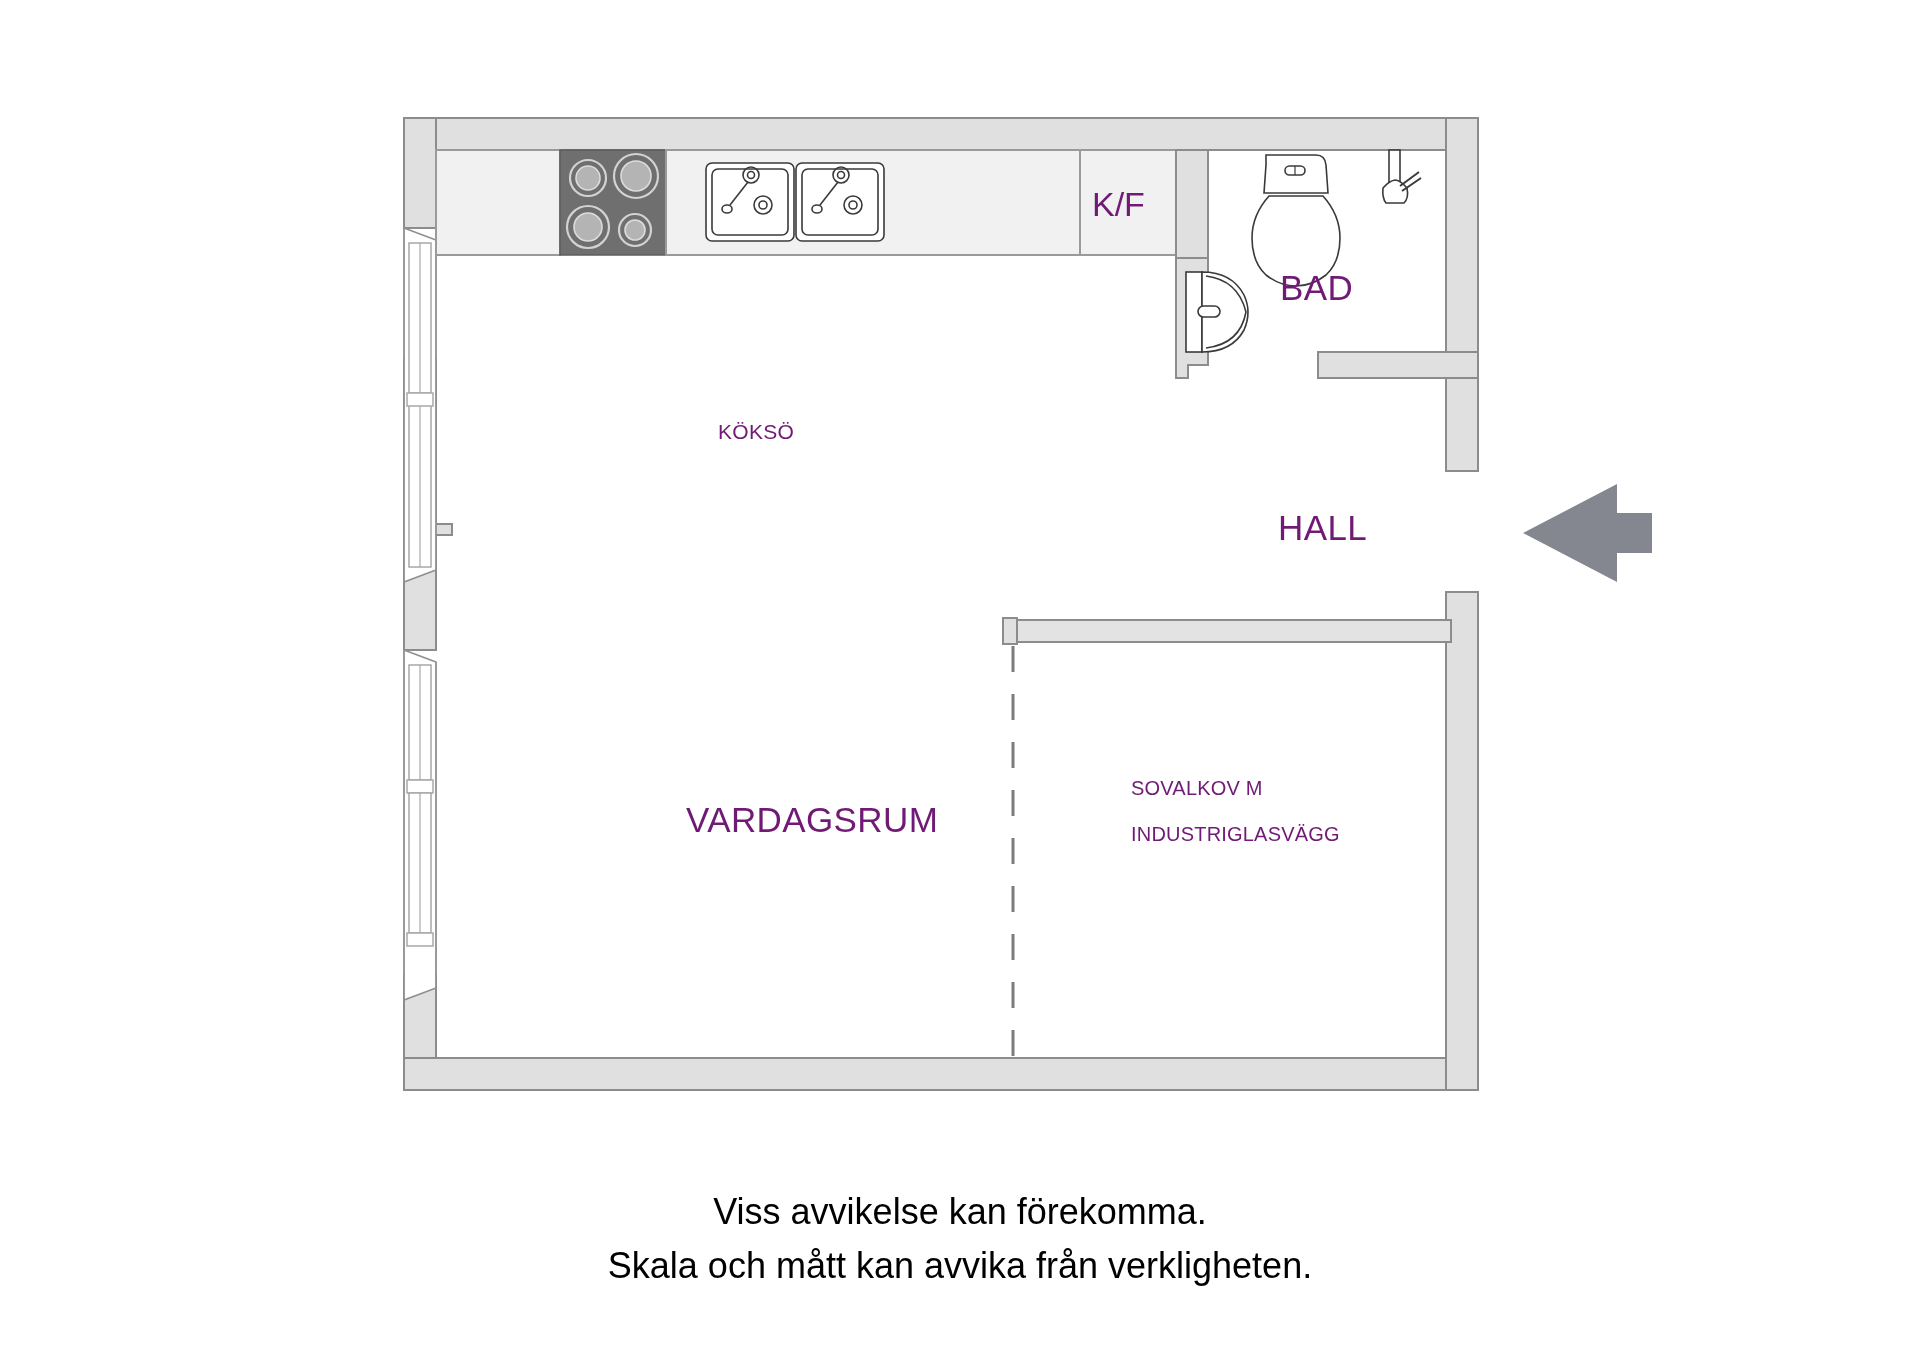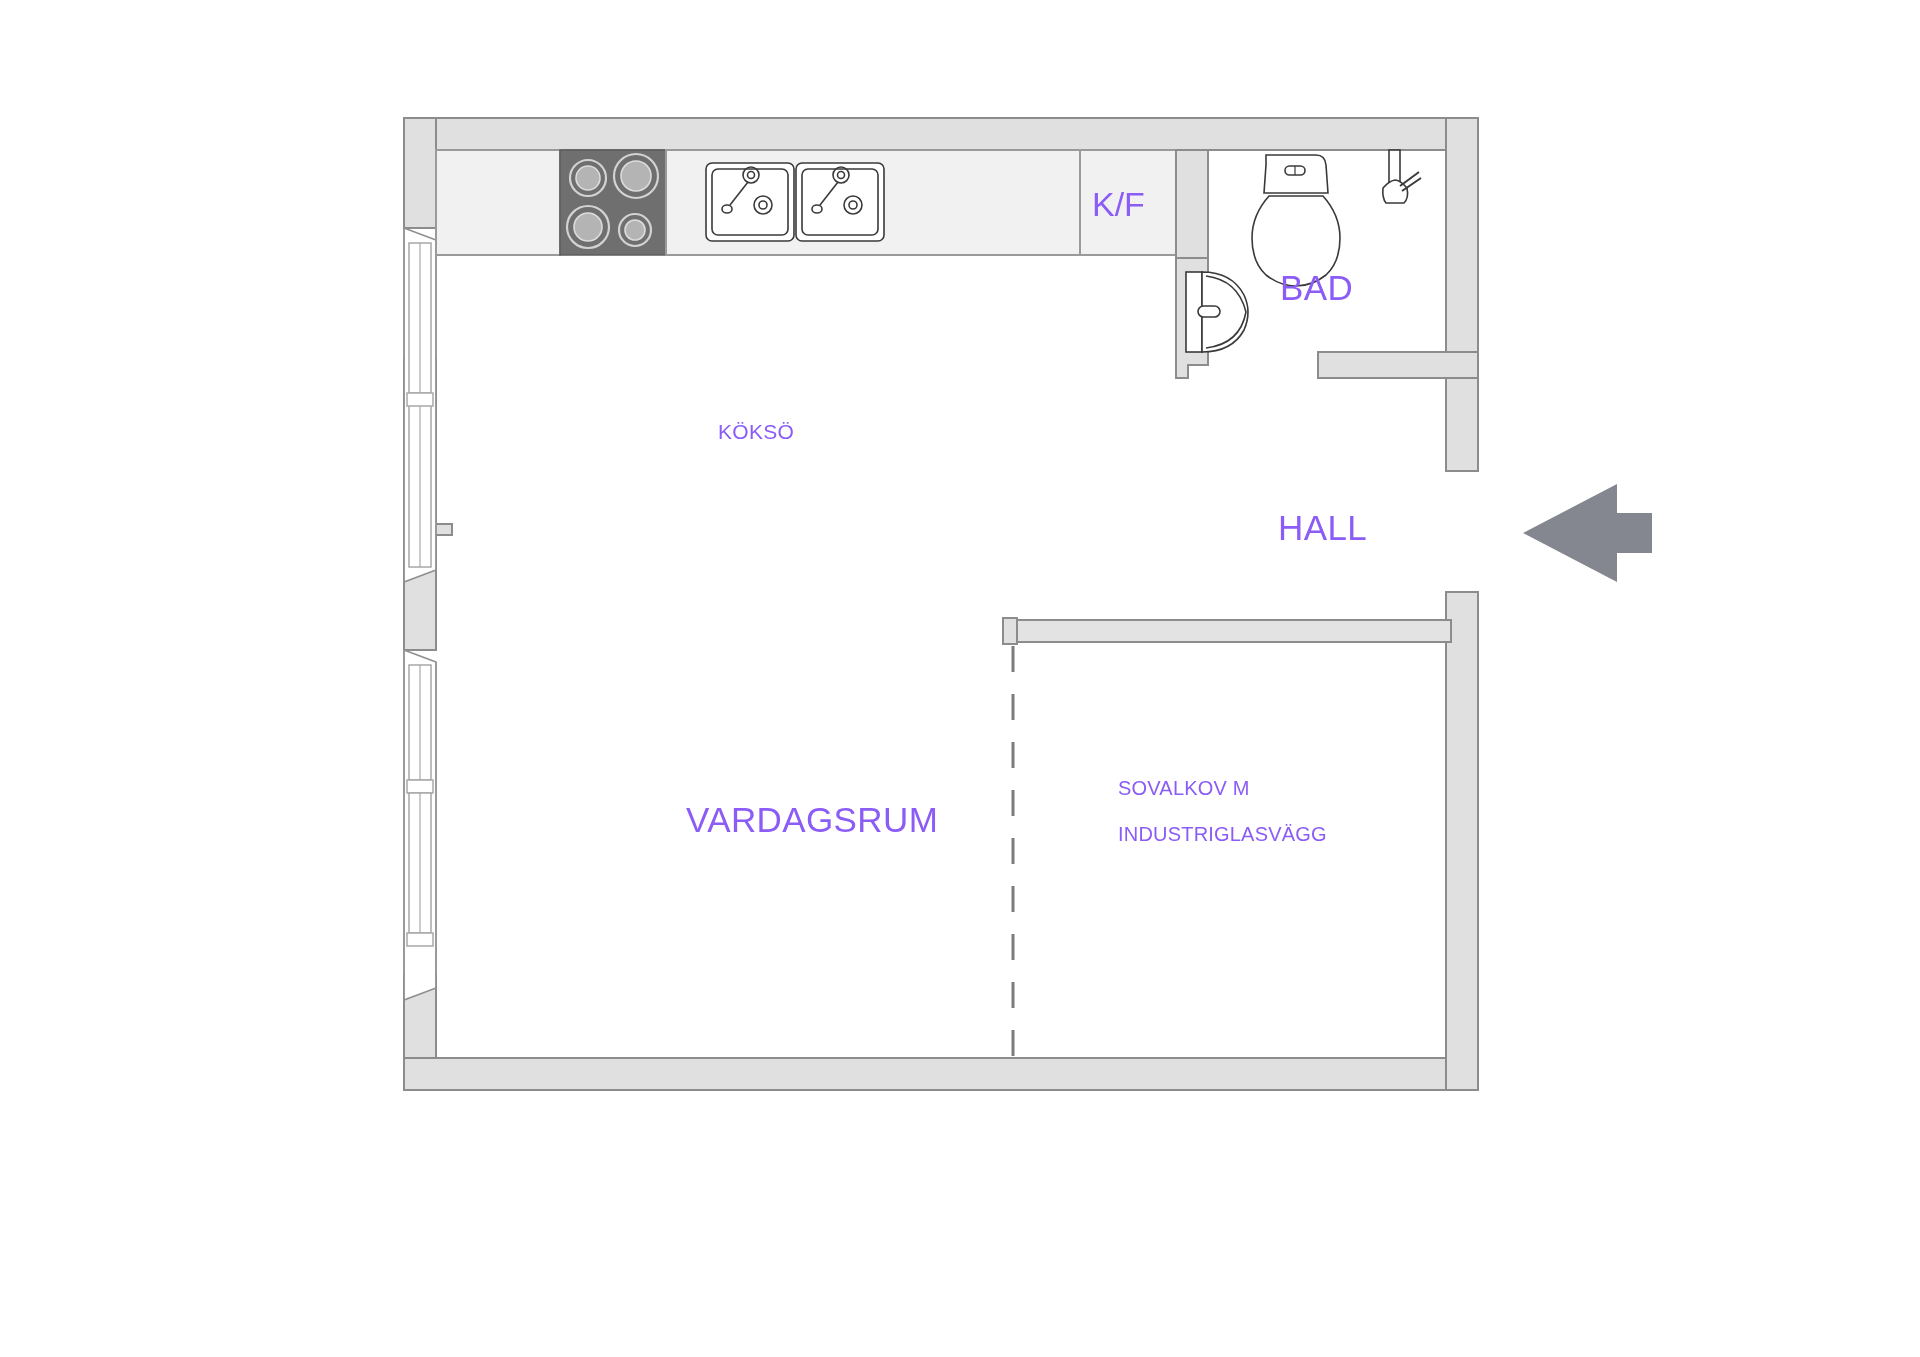--- a/index.html
+++ b/index.html
@@ -84,29 +84,29 @@
     stroke-width: 3;
     stroke-dasharray: 26 22;
   }
   .entry-arrow {
     fill: #848790;
     stroke: none;
   }
   
   .room-label {
     position: absolute;
-    color: #8b5cf6;
+    color: #701a75;
     font-family: "Liberation Sans", sans-serif;
     white-space: nowrap;
     user-select: none;
   }
   .label-lg { font-size: 35px; letter-spacing: 0.4px; }
   .label-md { font-size: 34px; }
   .label-sm { font-size: 21px; letter-spacing: 0.3px; text-align: right; }
-  .label-xs { font-size: 20px; line-height: 28px; letter-spacing: 0.2px; }
+  .label-xs { font-size: 20px; line-height: 28px; letter-spacing: 0.2px; margin-left: 13px; }
   .disclaimer {
     position: absolute;
     left: 0;
     top: 1185px;
     width: 1920px;
     text-align: center;
     color: #000000;
     font-family: "Liberation Sans", sans-serif;
     font-size: 36px;
     line-height: 54px;
@@ -241,14 +241,18 @@
   <div class="room-label label-lg" style="left:1280px; top:268px;">BAD</div>
 
   <div class="room-label label-lg" style="left:1278px; top:508px;">HALL</div>
 
   <div class="room-label label-lg" style="left:686px; top:800px;text-align:center;">VARDAGSRUM</div>
 
   <div class="room-label label-xs" style="left:1118px; top:774px;">SOVALKOV M</div>
 
   <div class="room-label label-xs" style="left:1118px; top:820px;">INDUSTRIGLASVÄGG</div>
 
+  <div class="disclaimer">
+    <div>Viss avvikelse kan förekomma.</div>
+    <div>Skala och mått kan avvika från verkligheten.</div>
+  </div>
 
 </div>
 
 </body></html>

